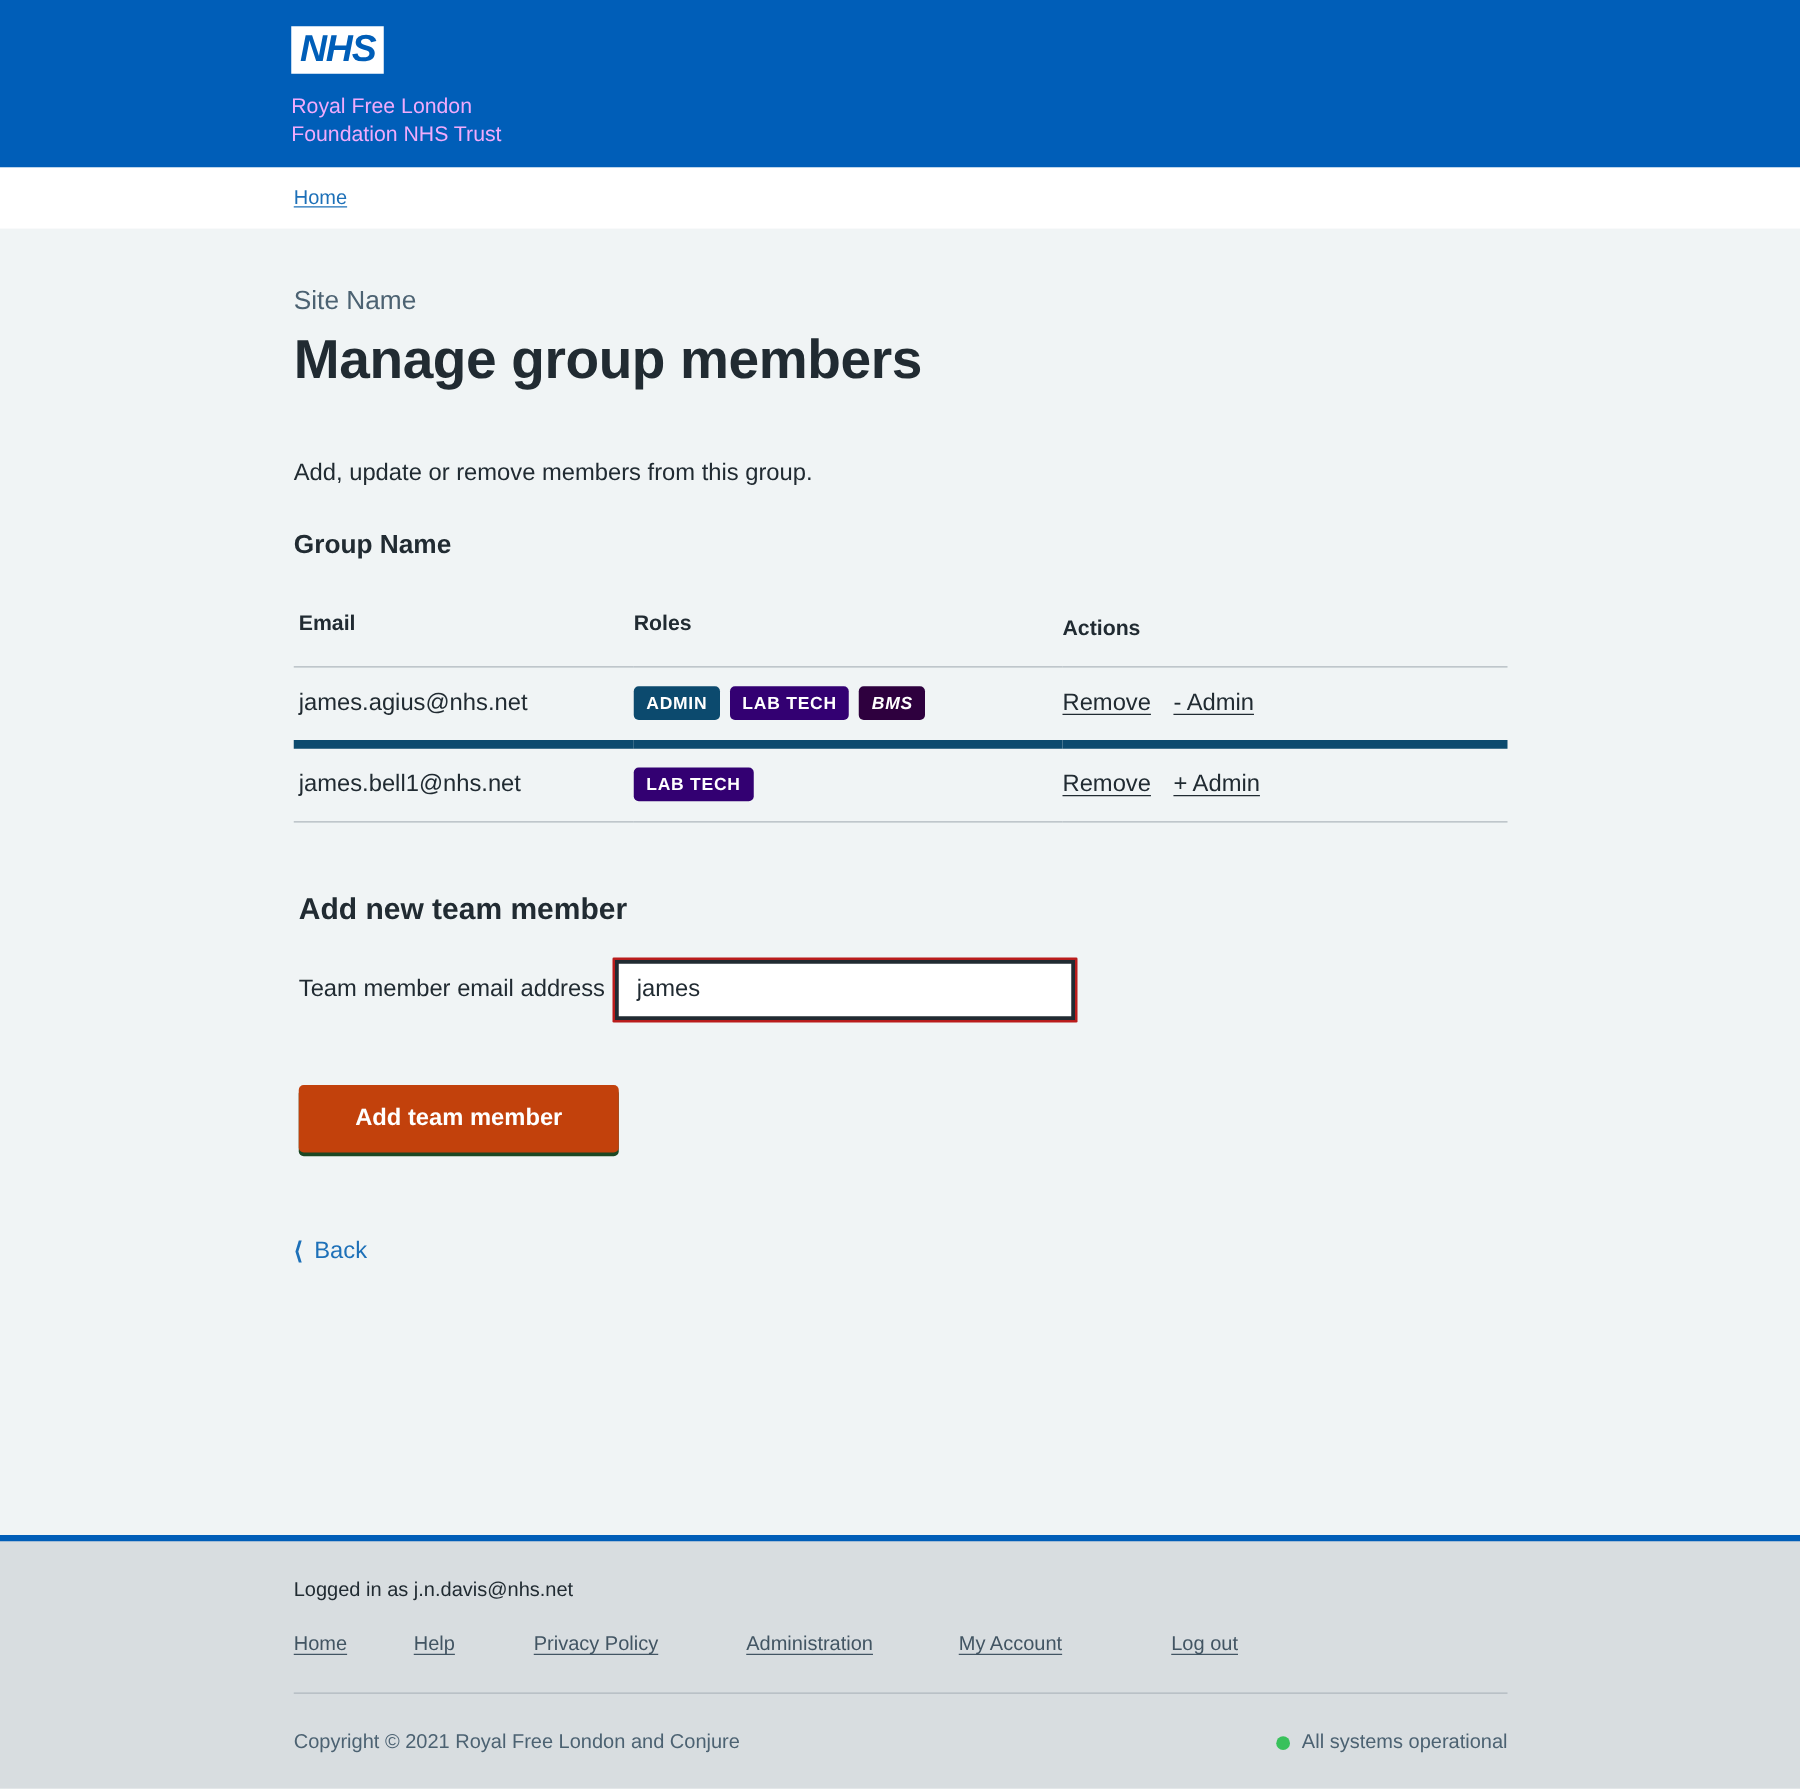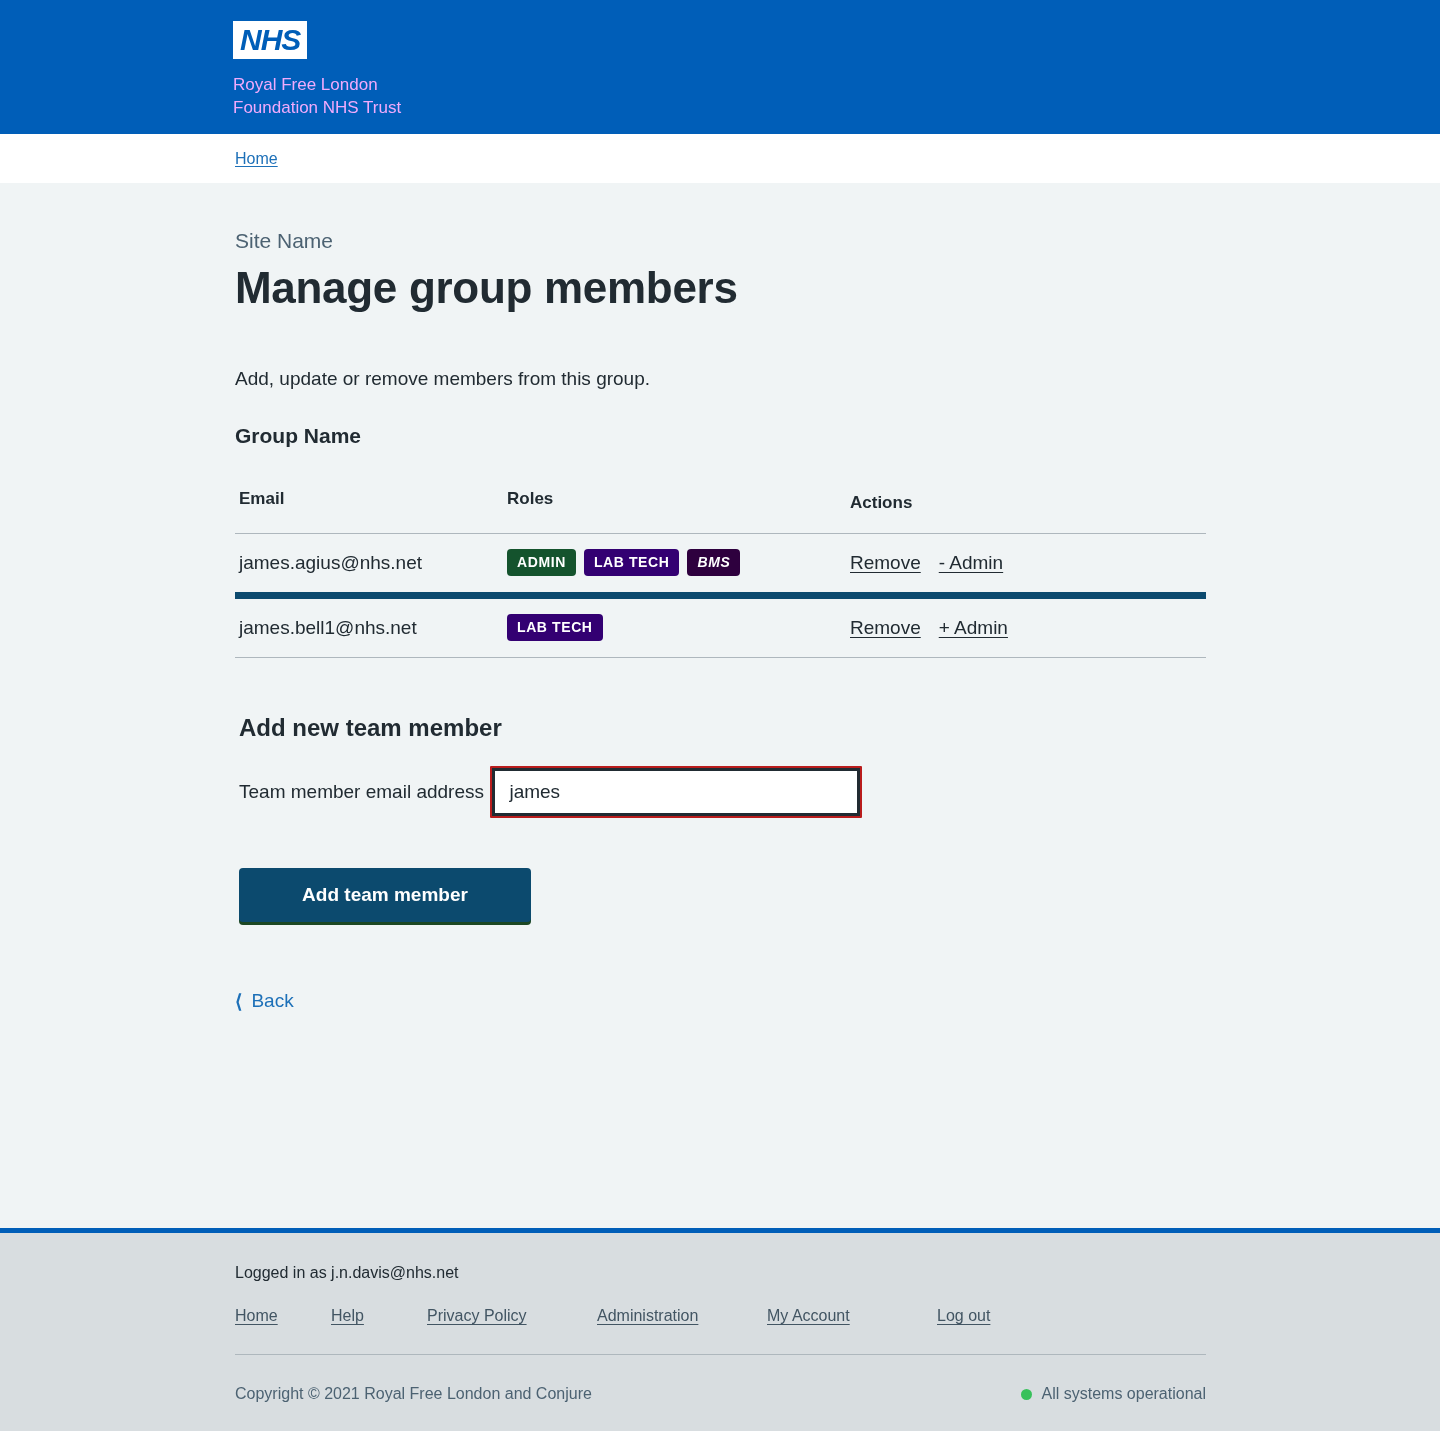--- a/index.html
+++ b/index.html
@@ -145,21 +145,21 @@
     display: inline-block;
     font-size: 14px;
     font-weight: bold;
     letter-spacing: 0.6px;
     padding: 5px 10px 5px 10px;
     border-radius: 4px;
     margin-right: 8px;
     line-height: 17px;
     vertical-align: middle;
   }
-  .tag-admin { background: #14532d; color: #ffffff; }
+  .tag-admin { background: #0c4a6e; color: #ffffff; }
   .tag-labtech { background: #330072; color: #ffffff; }
   .tag-bms { background: #2e003e; color: #ffffff; font-style: italic; }
   .tag-me {
     background: #ffffff;
     color: #006435;
     border: 2px solid #006435;
     padding: 3px 9px;
   }
 
   
@@ -205,23 +205,23 @@
     font-size: 19px;
     color: #212b32;
     padding: 0 14px;
     outline: none;
     border-radius: 0;
   }
   .btn-add {
     display: block;
     margin-top: 50px;
     margin-left: 4px;
-    width: 292px;
+    width: 256px;
     height: 54px;
-    background: #0c4a6e;
+    background: #c2410c;
     color: #ffffff;
     border: none;
     border-radius: 4px;
     box-shadow: 0 3px 0 #1c4723;
     font-family: "Liberation Sans", sans-serif;
     font-size: 19px;
     font-weight: bold;
     cursor: pointer;
   }
 

